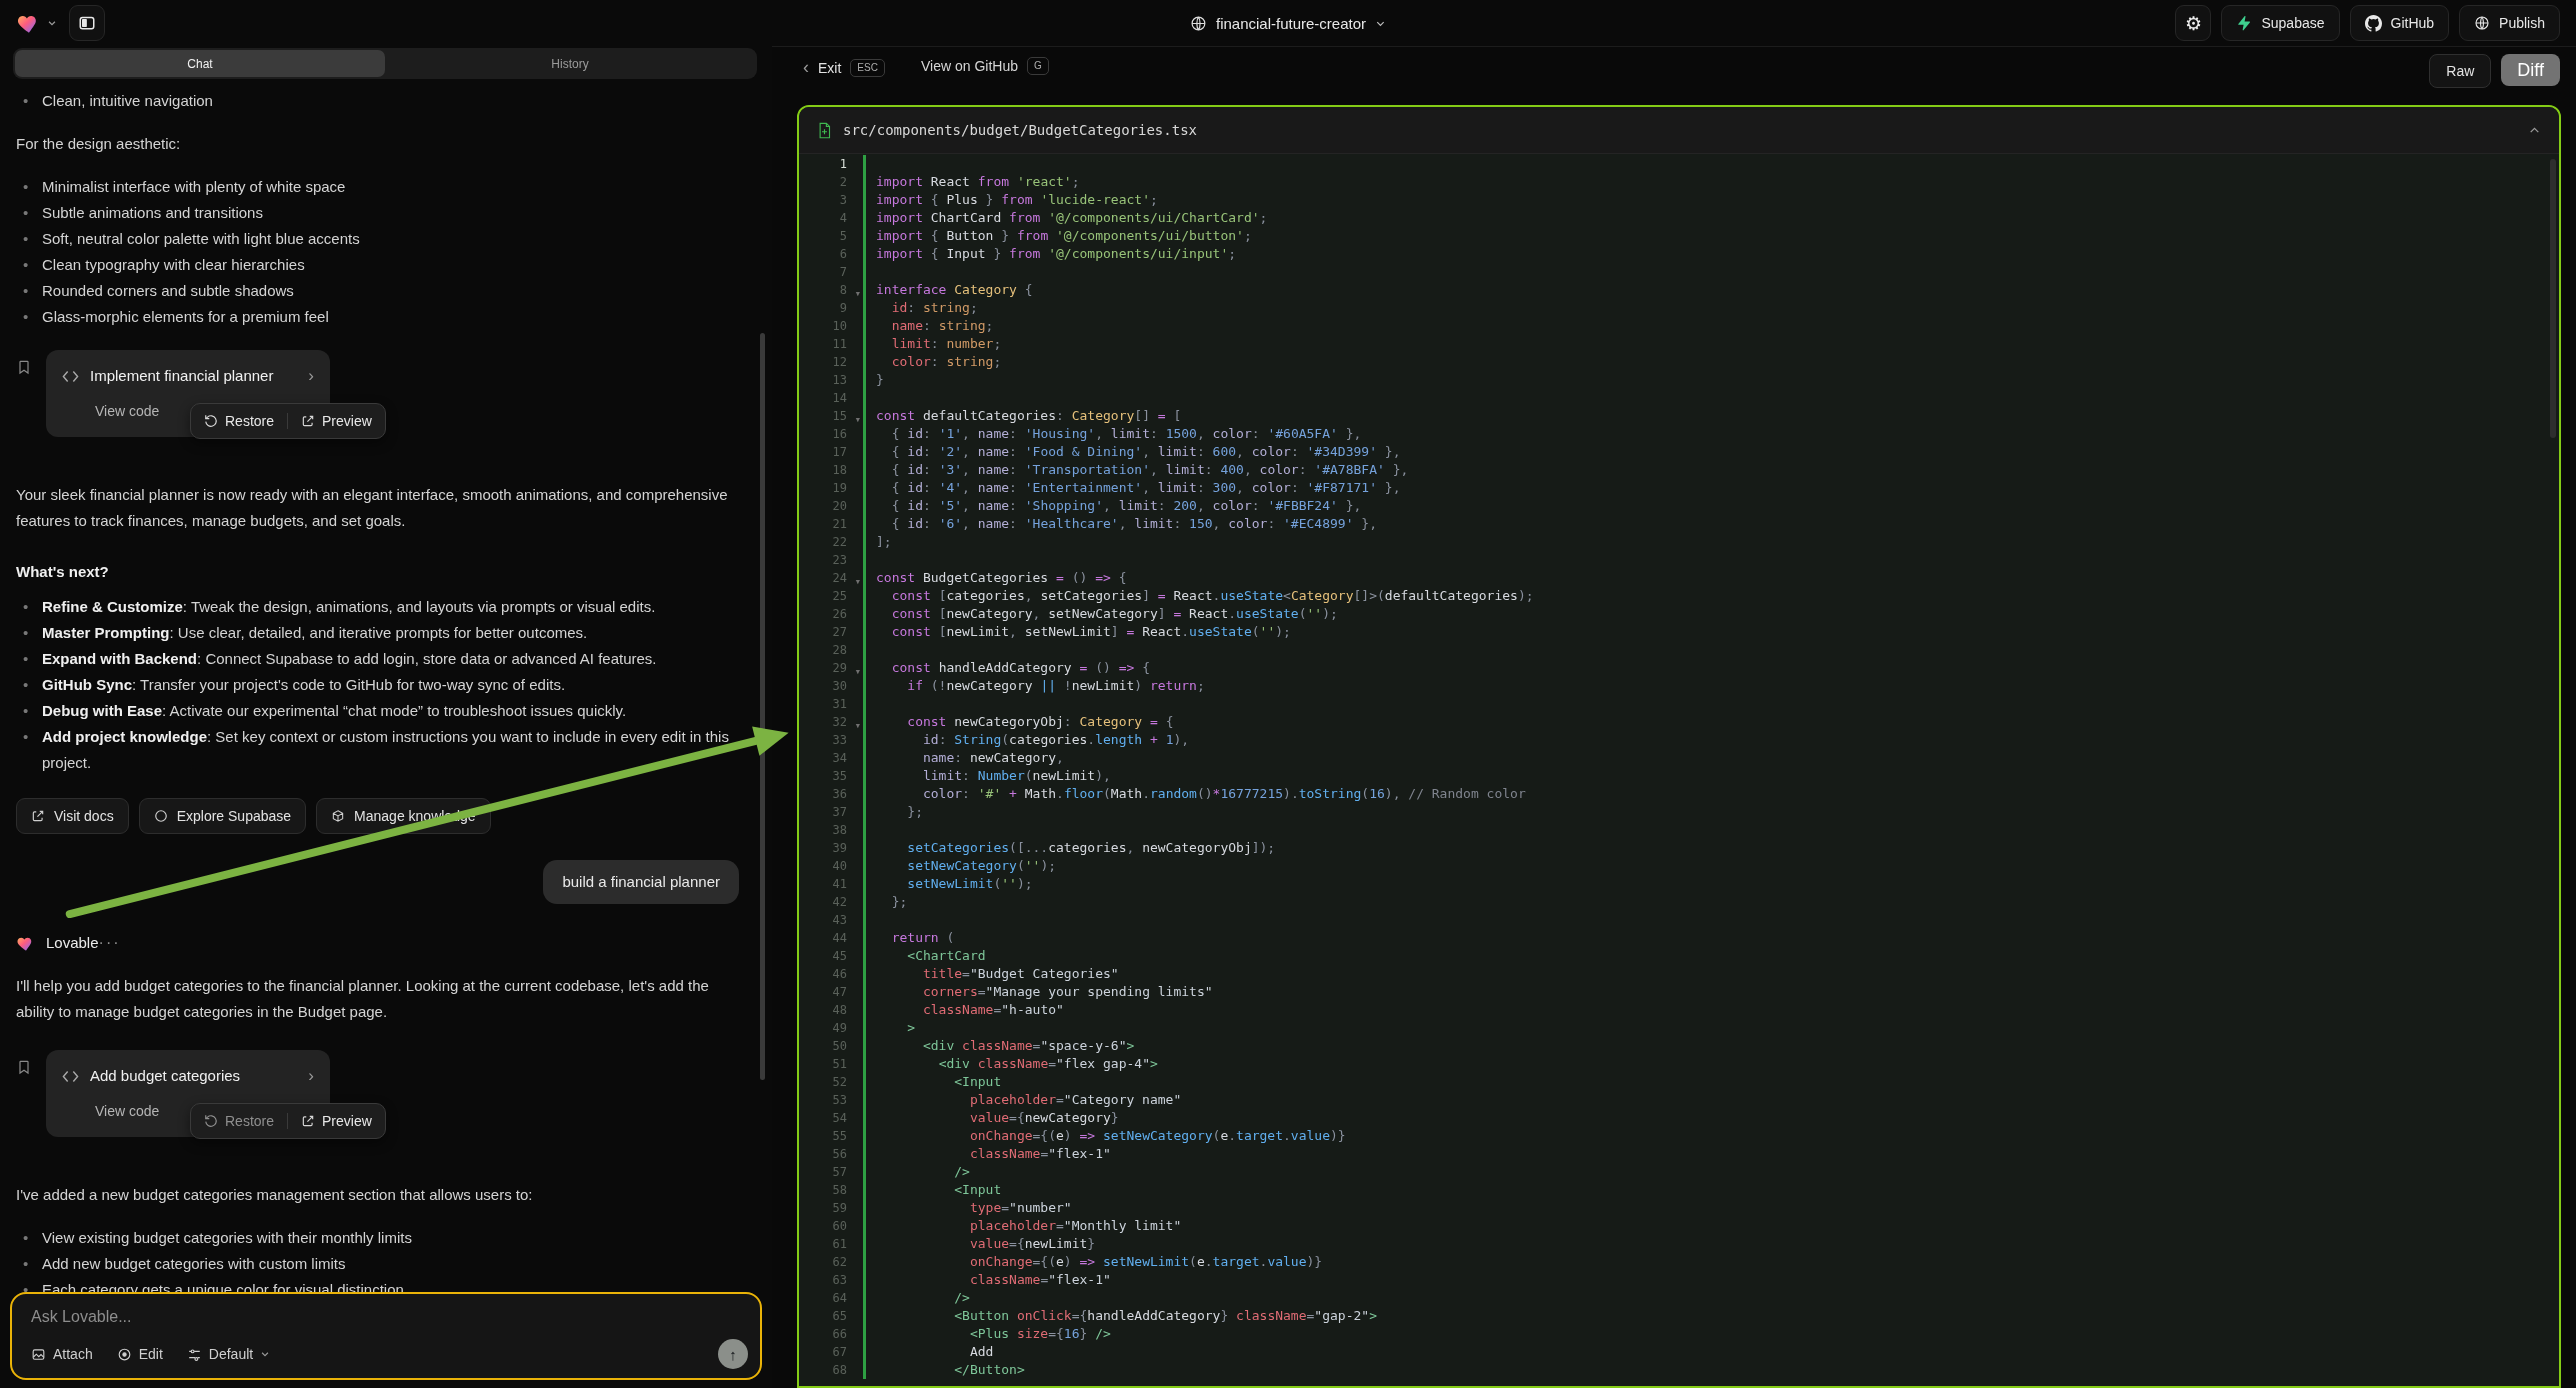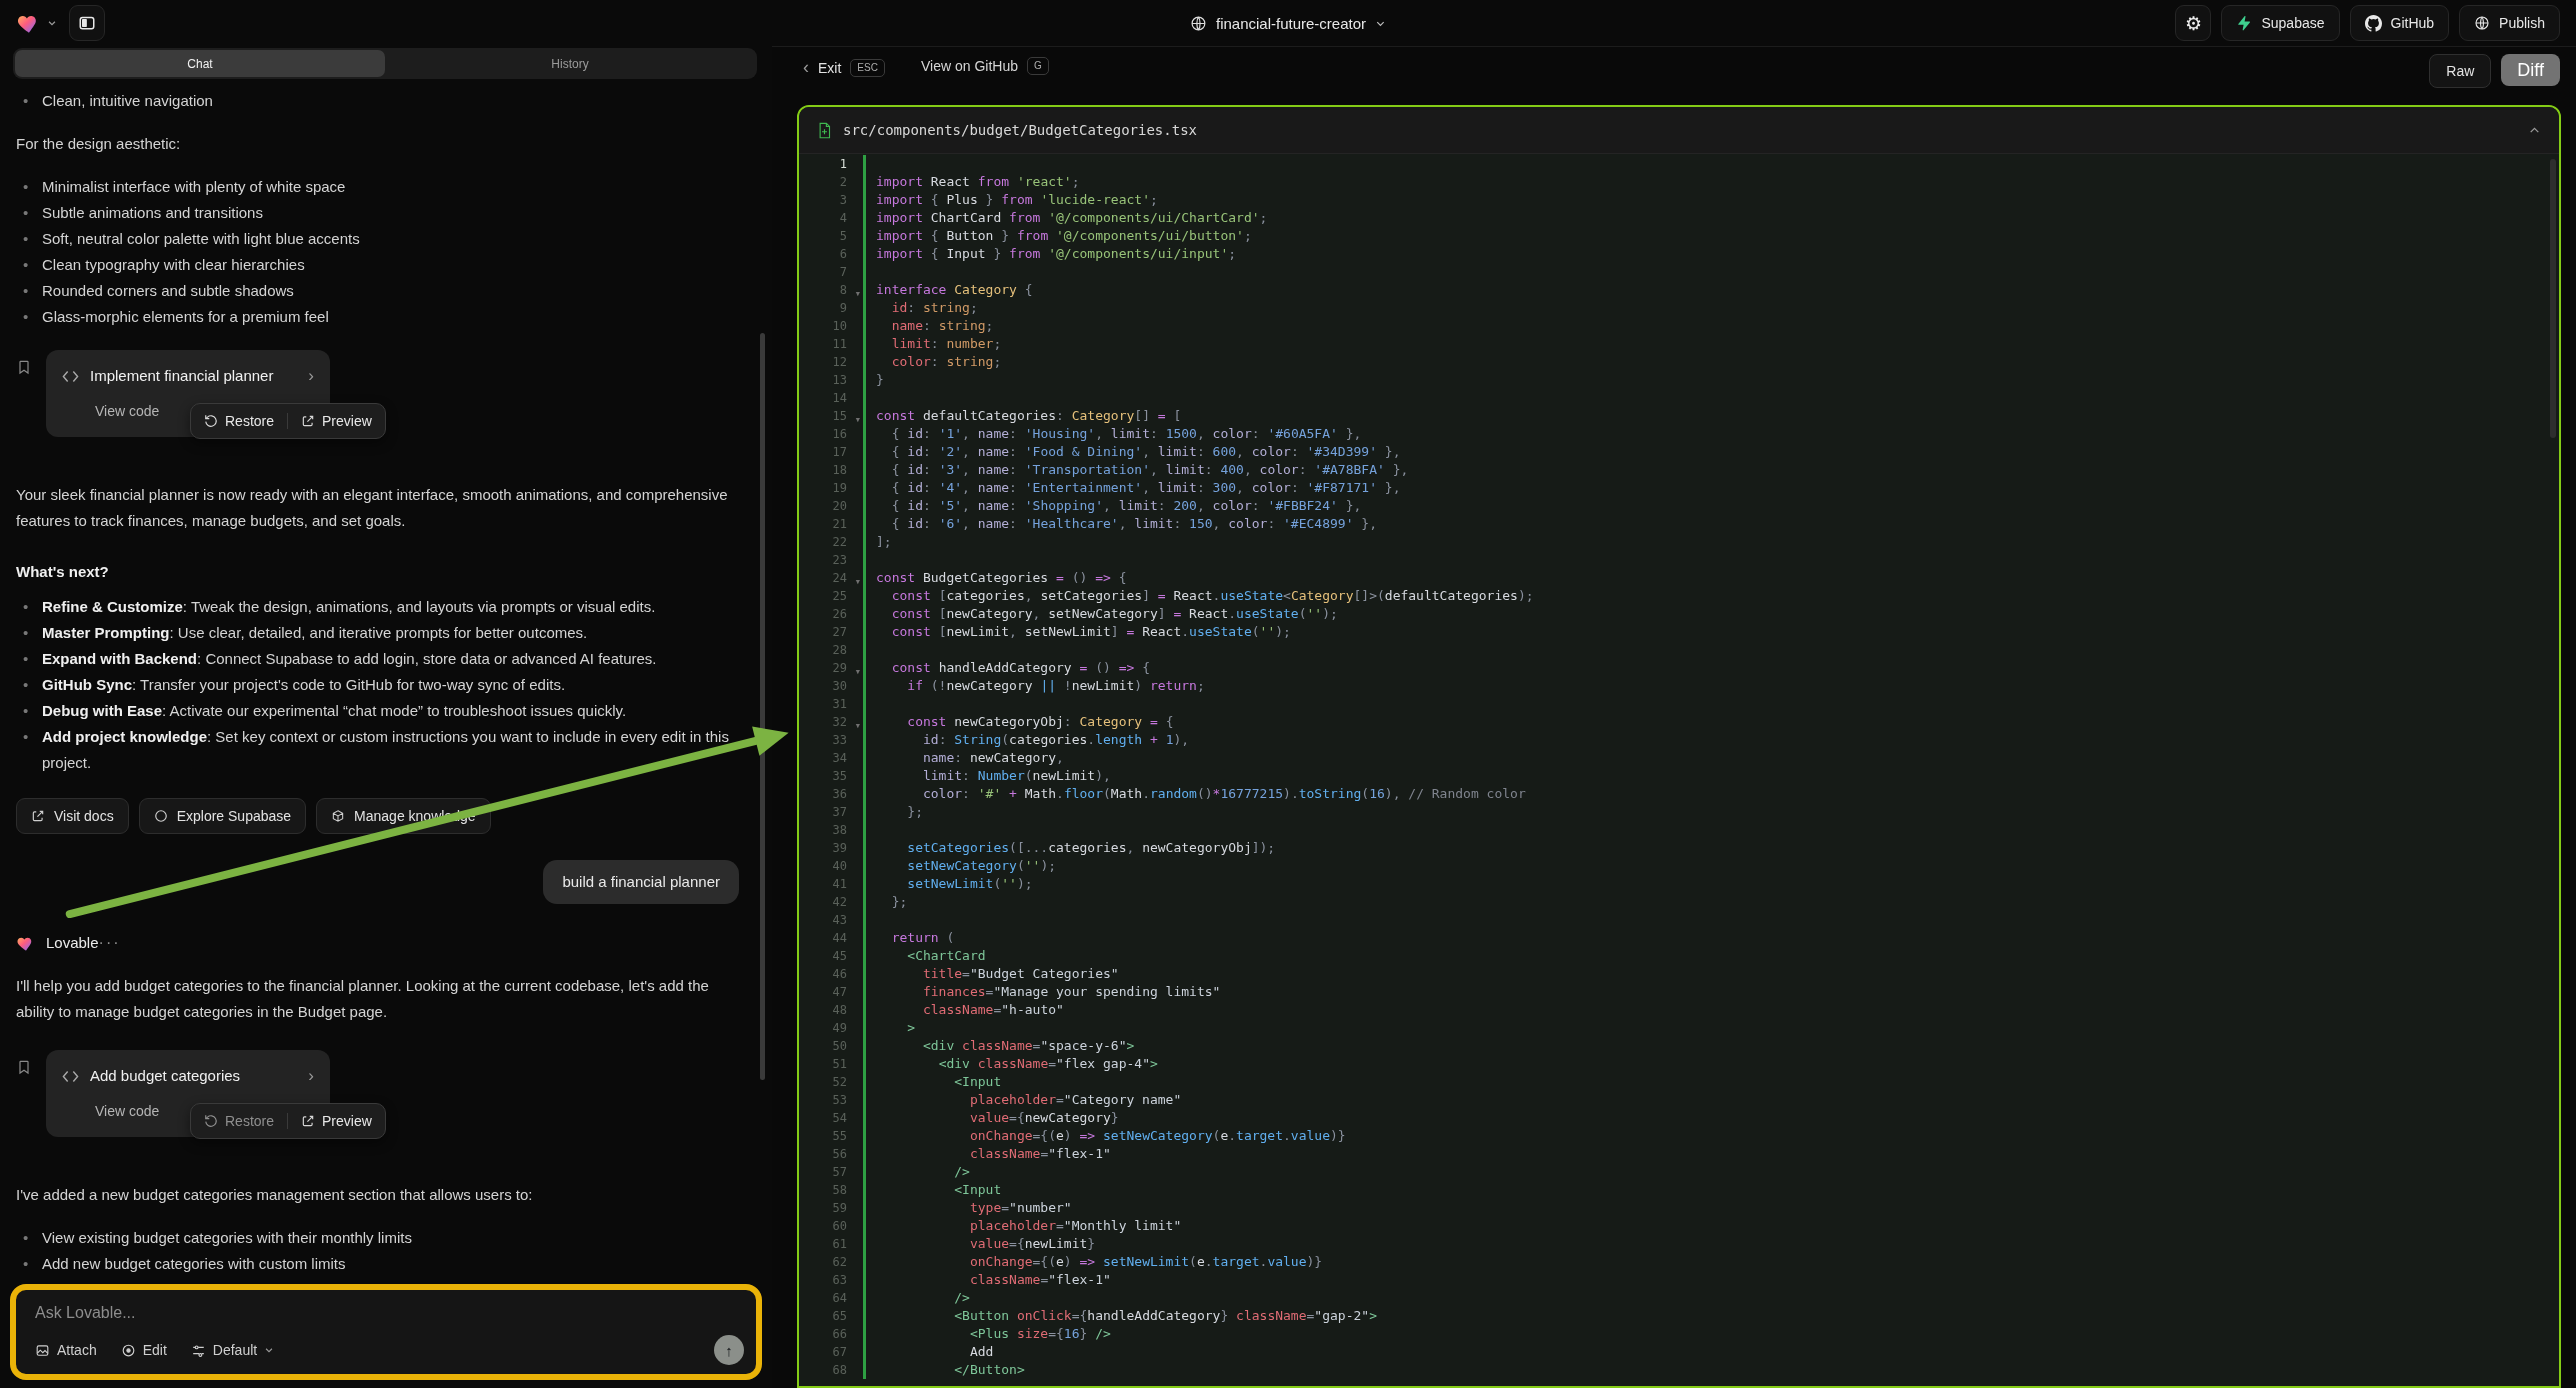--- a/index.html
+++ b/index.html
@@ -55,21 +55,21 @@
   .chev{color:#9a9a9a;font-size:17px;}
   .view-code{margin-left:33px;margin-top:9px;color:#b5b5b5;font-size:14px;}
   .pill{position:absolute;left:174px;top:53px;height:34px;background:#1e1e1e;border:1px solid #3a3a3a;
         border-radius:10px;display:flex;align-items:center;padding:0 13px;gap:13px;font-size:14px;color:#e8e8e8;
         box-shadow:0 4px 12px rgba(0,0,0,.45);z-index:5;}
   .pill-item{display:flex;align-items:center;gap:7px;}
   .pill .sep{width:1px;height:16px;background:#3a3a3a;}
   .dim{color:#8f8f8f;}
 
   .composer{position:absolute;left:10px;right:10px;bottom:8px;height:84px;background:#151515;
-            border:6px solid #eab308;border-radius:16px;}
+            border:2px solid #eab308;border-radius:16px;}
   .composer .ph{position:absolute;left:19px;top:14px;color:#8d8d8d;font-size:16px;}
   .composer-row{position:absolute;left:19px;right:12px;bottom:9px;display:flex;align-items:center;gap:24px;
                 font-size:14px;color:#cfcfcf;}
   .crow-item{display:flex;align-items:center;gap:7px;}
   .send{margin-left:auto;width:30px;height:30px;border-radius:50%;background:#8b8f8a;color:#15181b;
         display:flex;align-items:center;justify-content:center;font-size:15px;font-weight:bold;}
   .chat-sb{position:absolute;right:7px;top:287px;width:5px;height:747px;background:#3a3a3a;border-radius:3px;}
 
   
   .code-panel{position:absolute;left:772px;top:46px;right:0;bottom:0;background:#090909;border-top:1px solid #1c1c1c;box-sizing:border-box;}
@@ -560,21 +560,21 @@
             <div class="codeline">
               <span class="ln">45</span>
               <span class="lc"><span class="tk-g">    </span><span class="tk-x">&lt;ChartCard</span></span>
             </div>
             <div class="codeline">
               <span class="ln">46</span>
               <span class="lc"><span class="tk-g">      </span><span class="tk-a">title</span><span class="tk-g">=</span><span class="tk-v">"Budget Categories"</span></span>
             </div>
             <div class="codeline">
               <span class="ln">47</span>
-              <span class="lc"><span class="tk-g">      </span><span class="tk-a">finances</span><span class="tk-g">=</span><span class="tk-v">"Manage your spending limits"</span></span>
+              <span class="lc"><span class="tk-g">      </span><span class="tk-a">corners</span><span class="tk-g">=</span><span class="tk-v">"Manage your spending limits"</span></span>
             </div>
             <div class="codeline">
               <span class="ln">48</span>
               <span class="lc"><span class="tk-g">      </span><span class="tk-a">className</span><span class="tk-g">=</span><span class="tk-v">"h-auto"</span></span>
             </div>
             <div class="codeline">
               <span class="ln">49</span>
               <span class="lc"><span class="tk-g">    </span><span class="tk-x">&gt;</span></span>
             </div>
             <div class="codeline">

